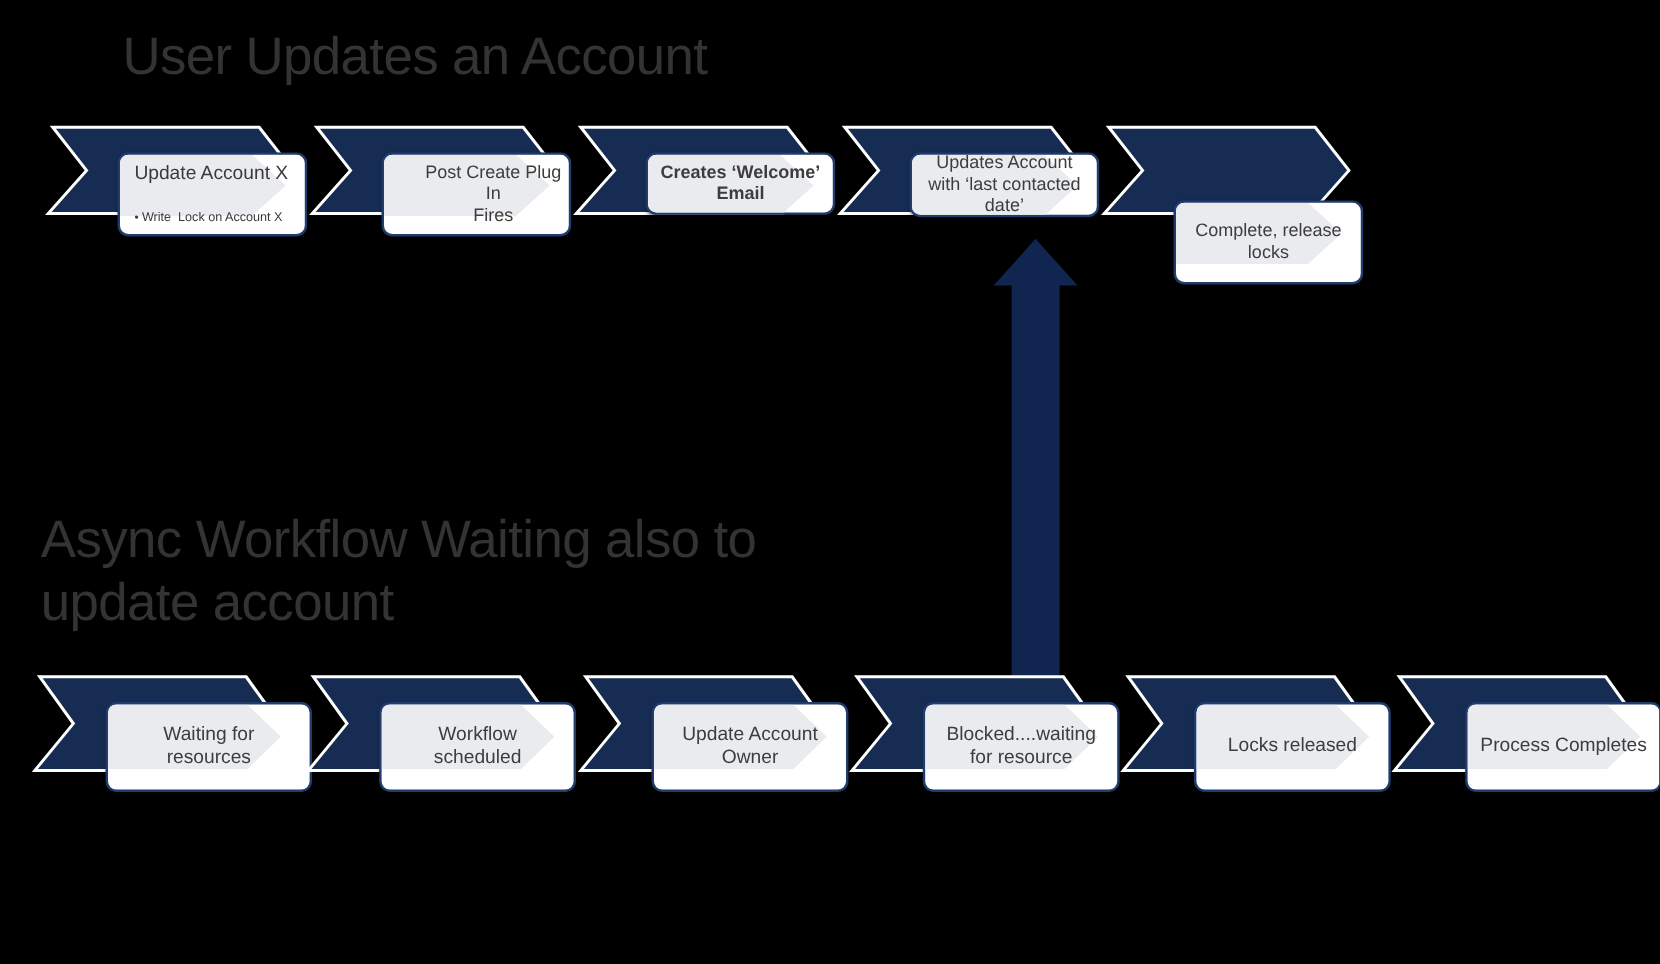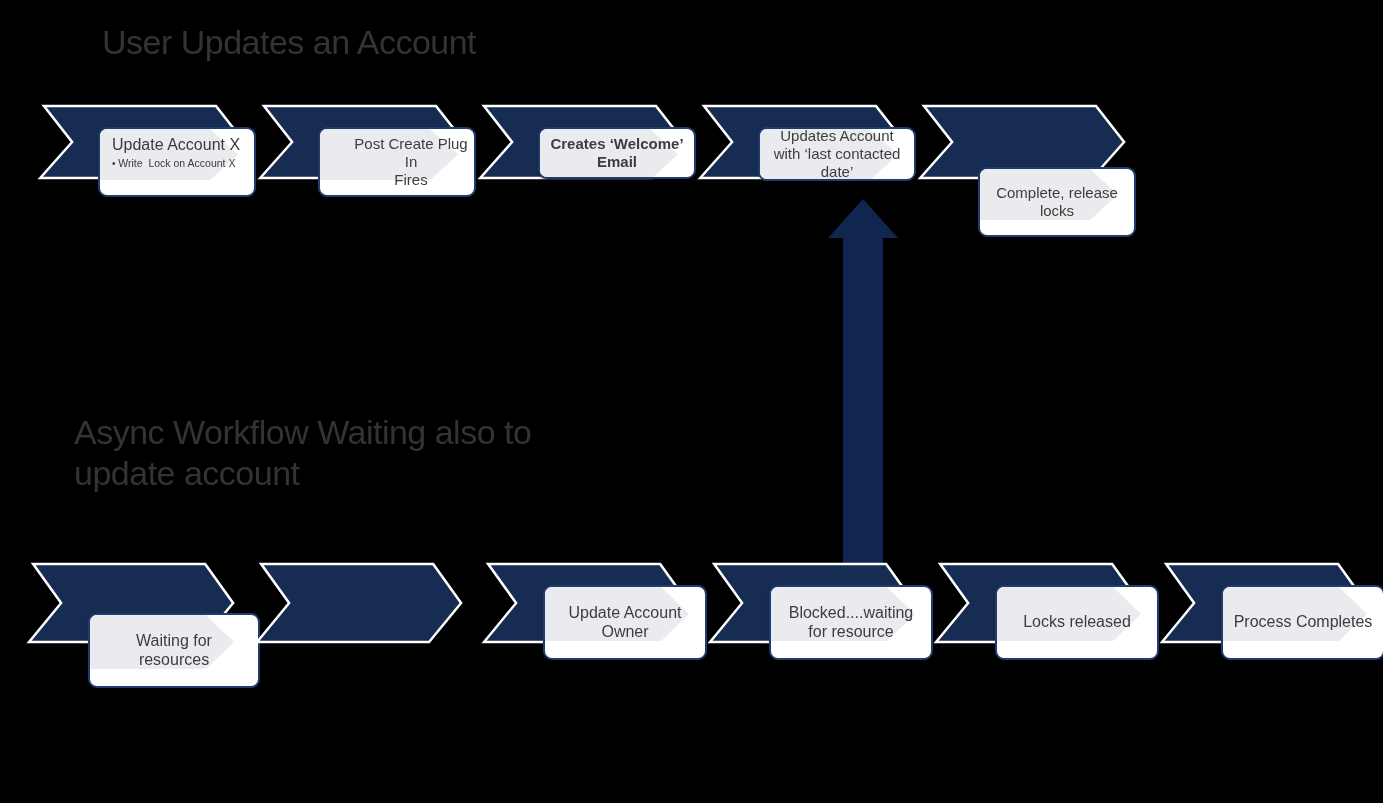--- a/index.html
+++ b/index.html
@@ -2,42 +2,42 @@
 <html><head>
 <meta charset="utf-8">
 <style>
   html,body{margin:0;padding:0;background:#000;}
   #stage{
     position:relative;width:1383px;height:803px;background:#000;
     overflow:hidden;font-family:"Liberation Sans",sans-serif;
   }
   .big-title{
     position:absolute;color:#333333;font-weight:300;letter-spacing:-0.5px;
-    font-size:34px;line-height:1.2;white-space:pre-line;
+    font-size:44px;line-height:1.2;white-space:pre-line;
   }
   #top-title{left:102px;top:22px;width:700px;}
-  #async-title{left:34px;top:412px;width:720px;margin-left:40px;}
+  #async-title{left:34px;top:424px;width:720px;}
   #blocked-note{left:938px;top:352px;width:380px;}
   .unit{position:absolute;}
   .chev-svg{position:absolute;left:0;top:0;overflow:visible;transform:skewX(-3deg);}
   .card{
     position:absolute;background:#ffffff;border:2px solid #1f3c6d;border-radius:9px;
     overflow:hidden;box-sizing:border-box;box-shadow:1px 2px 3px rgba(0,0,0,0.45);
   }
   .card-shade{position:absolute;left:0;top:0;}
   .card-text{
     position:relative;width:100%;height:100%;display:flex;flex-direction:column;
     align-items:center;justify-content:center;text-align:center;color:#3d3d3d;
     font-size:15px;line-height:1.18;white-space:pre-line;padding:0 4px;box-sizing:border-box;
   }
   .row-bottom .card-text{font-size:16px;}
   .card-text.detail{align-items:flex-start;justify-content:flex-start;text-align:left;
     padding:7px 0 16px 12px;}
   .card-title{font-size:16px;color:#3a3a3a;}
-  .card-bullet{font-size:10.5px;color:#3a3a3a;margin-top:2px;white-space:pre;}
+  .card-bullet{font-size:10.5px;color:#3a3a3a;margin-top:20px;white-space:pre;}
   .card-bullet::before{content:"\2022  ";font-size:10px;}
   #arrow-wrap{position:absolute;left:826px;top:199px;}
 </style>
 </head>
 <body>
 
 <div id="stage">
   <div id="top-title" class="big-title">User Updates an Account</div>
 
   <div id="async-title" class="big-title">Async Workflow Waiting also to
@@ -110,32 +110,39 @@
           <div class="card-text">Complete, release
 locks</div>
         </div>
       </div>
     </div>
   <div id="row-bottom" class="row-bottom">
       <div class="unit" style="left: 31px; top: 564px; width: 242px; height: 78px;">
         <svg class="chev-svg" width="206" height="82">
           <polygon points="0,0 172,0 202,39 172,78 0,78 30,39" fill="#172c52" stroke="#ffffff" stroke-width="2.5"></polygon>
         </svg>
-        <div class="card" style="left: 57px; top: 21px; width: 172px; height: 75px; margin-top: 28px;">
+        <div class="card" style="left: 57px; top: 21px; width: 172px; height: 75px;">
           <svg class="card-shade" width="164" height="54">
             <polygon points="0,0 116,0 144,27 116,54 0,54" fill="#e9ebee"></polygon>
           </svg>
           <div class="card-text">Waiting for
 resources</div>
         </div>
       </div>
       <div class="unit" style="left: 259px; top: 564px; width: 242px; height: 78px;">
         <svg class="chev-svg" width="206" height="82">
           <polygon points="0,0 172,0 202,39 172,78 0,78 30,39" fill="#172c52" stroke="#ffffff" stroke-width="2.5"></polygon>
         </svg>
+        <div class="card" style="left: 57px; top: 21px; width: 164px; height: 75px;">
+          <svg class="card-shade" width="164" height="54">
+            <polygon points="0,0 116,0 144,27 116,54 0,54" fill="#e9ebee"></polygon>
+          </svg>
+          <div class="card-text">Workflow
+scheduled</div>
+        </div>
       </div>
       <div class="unit" style="left: 486px; top: 564px; width: 242px; height: 78px;">
         <svg class="chev-svg" width="206" height="82">
           <polygon points="0,0 172,0 202,39 172,78 0,78 30,39" fill="#172c52" stroke="#ffffff" stroke-width="2.5"></polygon>
         </svg>
         <div class="card" style="left: 57px; top: 21px; width: 164px; height: 75px;">
           <svg class="card-shade" width="164" height="54">
             <polygon points="0,0 116,0 144,27 116,54 0,54" fill="#e9ebee"></polygon>
           </svg>
           <div class="card-text">Update Account

